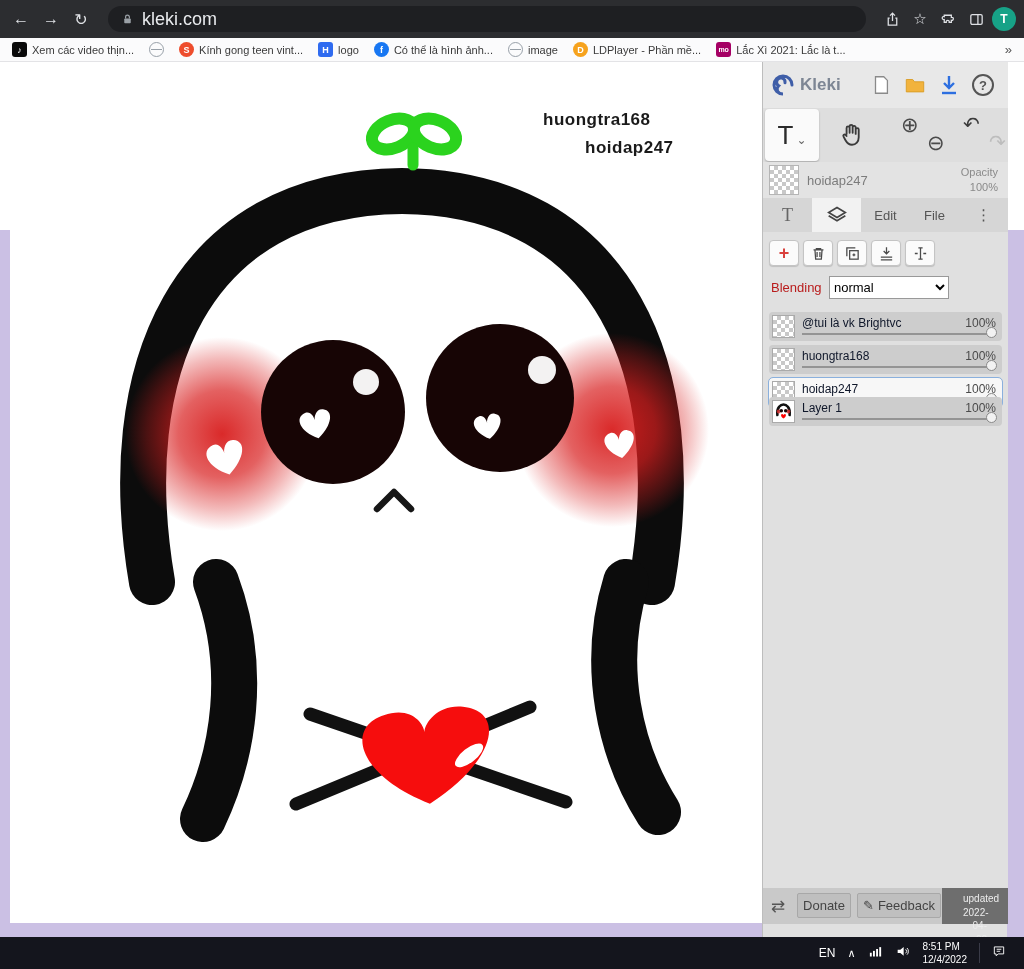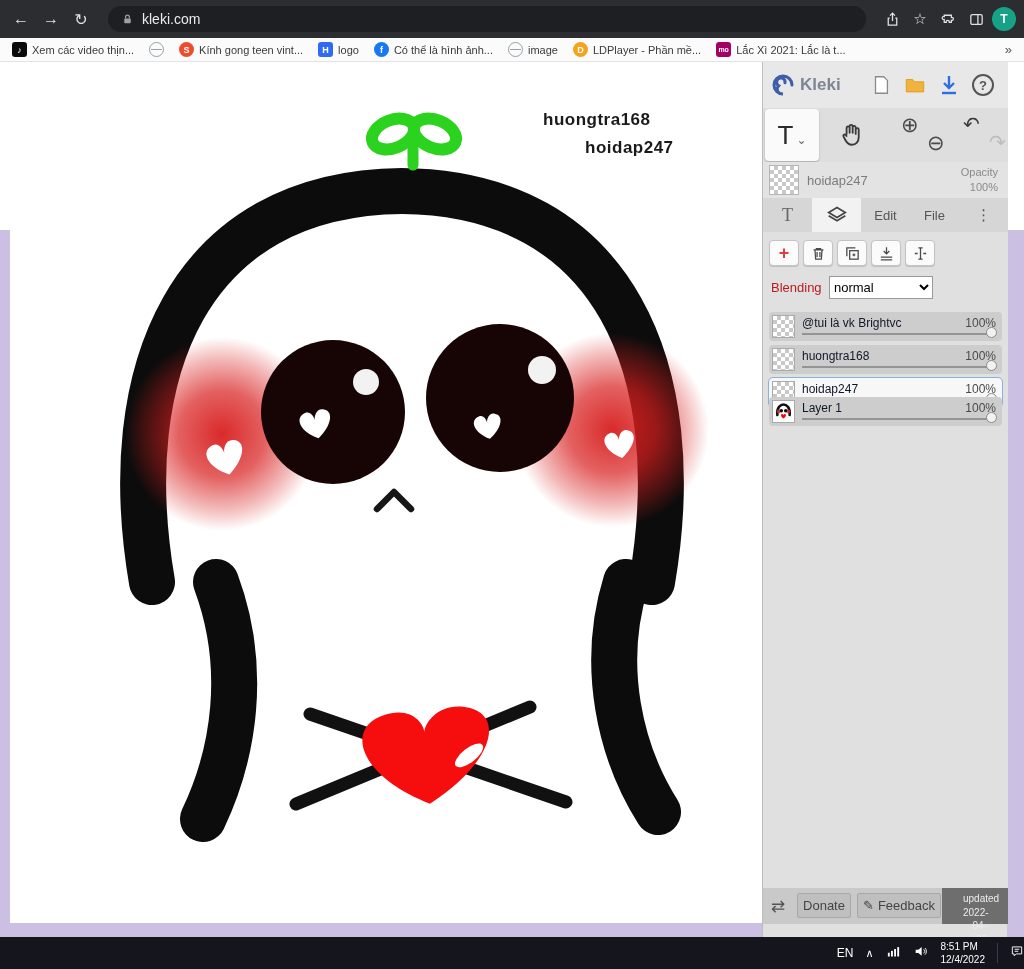--- a/index.html
+++ b/index.html
@@ -6,21 +6,21 @@
   body { font-family:"Liberation Sans", sans-serif; }
   .screen { position:relative; width:1024px; height:969px; background:#cbc0e4; overflow:hidden; }
   .abs { position:absolute; }
 
   
   .chrome-bar { position:absolute; left:0; top:0; width:1024px; height:38px; background:#2c2d30;
     display:flex; align-items:center; padding:0 8px; gap:4px; }
   .navg { width:26px; text-align:center; font-size:16px; color:#dfe1e5; cursor:pointer; }
   .url-pill { flex:1; height:26px; margin:0 10px; border-radius:14px; background:#1e1f22;
     display:flex; align-items:center; padding:0 12px; gap:8px; }
-  .url-text { font-size:14px; color:#e8eaed; }
+  .url-text { font-size:18px; color:#e8eaed; }
   .cricon { width:24px; height:24px; display:flex; align-items:center; justify-content:center; }
   .star { font-size:15px; color:#dfe1e5; }
   .avatar { width:24px; height:24px; border-radius:50%; background:#17a287; color:#fff;
     font-size:12px; font-weight:bold; display:flex; align-items:center; justify-content:center; }
 
   
   .bm-bar { position:absolute; left:0; top:38px; width:1024px; height:24px; background:#fbfbfc;
     border-bottom:1px solid #e3e3e6; display:flex; align-items:center; padding:0 12px; gap:15px; }
   .bm-item { display:flex; align-items:center; gap:5px; cursor:pointer; white-space:nowrap; }
   .bm-label { font-size:11px; color:#3a3a3a; }
@@ -69,42 +69,42 @@
   .sb-tabs { position:absolute; left:0; top:136px; width:245px; height:34px; background:#d6d6d6; display:flex; }
   .tab { flex:1; display:flex; align-items:center; justify-content:center; cursor:pointer; color:#555; }
   .tab-sel { background:#f2f2f2; }
   .tab-T { font-family:"Liberation Serif", serif; font-size:18px; color:#666; }
   .sb-panel { position:absolute; left:0; top:170px; width:245px; height:656px; background:#e0e0e0; }
   .opbtn { position:absolute; top:8px; width:30px; height:26px; background:#fbfbfb; border:1px solid #c4c4c4;
     border-radius:4px; display:flex; align-items:center; justify-content:center; cursor:pointer;
     box-shadow:0 1px 1px rgba(0,0,0,0.15); }
   .plus { font-size:18px; font-weight:bold; color:#d9413d; line-height:1; }
   .blend-label { position:absolute; left:8px; top:48px; font-size:13px; color:#b91c1c; }
-  .blend-select { position:absolute; left:66px; top:44px; width:104px; height:23px; font-size:13px;
+  .blend-select { position:absolute; left:66px; top:44px; width:120px; height:23px; font-size:13px;
     font-family:"Liberation Sans", sans-serif; background:#fff; border:1px solid #999; }
   .lrow { position:absolute; left:6px; width:233px; height:29px; background:#cdcdcd; border-radius:4px; cursor:pointer; }
   .lrow-sel { background:#f7f7f7; outline:1.5px solid #8ab0dd; }
   .lthumb { position:absolute; left:3px; top:3px; width:23px; height:23px; border:1px solid #aaa; }
   .lname { position:absolute; left:33px; top:4px; font-size:12px; color:#0f172a; }
   .lpct { position:absolute; right:6px; top:4px; font-size:12px; color:#4a4a4a; }
   .ltrack { position:absolute; left:33px; right:10px; top:21px; height:2px; background:#949494; }
   .lknob { position:absolute; right:5px; top:15px; width:11px; height:11px; border-radius:50%;
     background:#f2f2f2; border:1px solid #8a8a8a; }
   .sb-footer { position:absolute; left:0; top:826px; width:245px; height:36px; background:#c9c9c9; }
   .swapg { position:absolute; left:8px; top:8px; font-size:17px; color:#555; cursor:pointer; }
   .fbtn { position:absolute; top:5px; height:25px; background:#bfbfbf; border:1px solid #a8a8a8;
     border-radius:2px; display:flex; align-items:center; justify-content:center; gap:4px;
     font-size:13px; color:#444; cursor:pointer; }
   .updated { position:absolute; right:0; top:0; width:66px; height:36px; background:#6e6e6e;
     color:#ececec; font-size:10px; text-align:right; padding:4px 21px; line-height:1.35; }
 
   
   .taskbar { position:absolute; left:0; top:937px; width:1024px; height:32px; background:#14151d;
     display:flex; align-items:center; }
-  .tb-right { margin-left:auto; display:flex; align-items:center; gap:12px; padding-right:0; color:#fff; }
+  .tb-right { margin-left:auto; display:flex; align-items:center; gap:12px; padding-right:18px; color:#fff; }
   .tb-lang { font-size:12px; }
   .tb-caret { font-size:11px; }
   .tb-time { font-size:10px; text-align:left; line-height:1.35; }
   .tb-sep { width:1px; height:20px; background:#3a3b48; }
 </style>
 </head>
 <body>
 
 <div class="screen">
 

